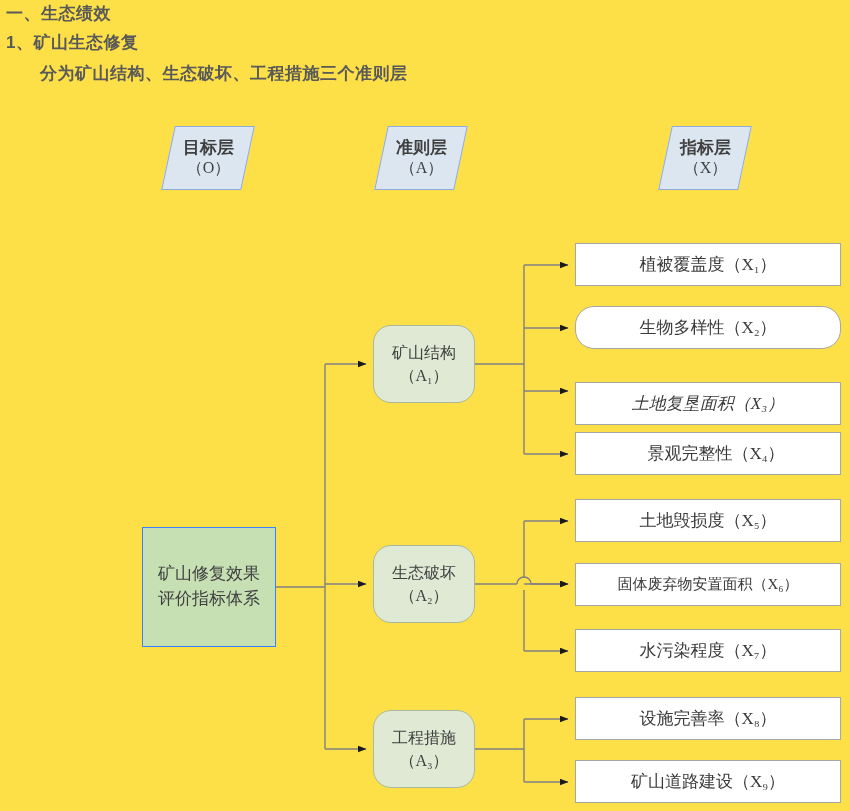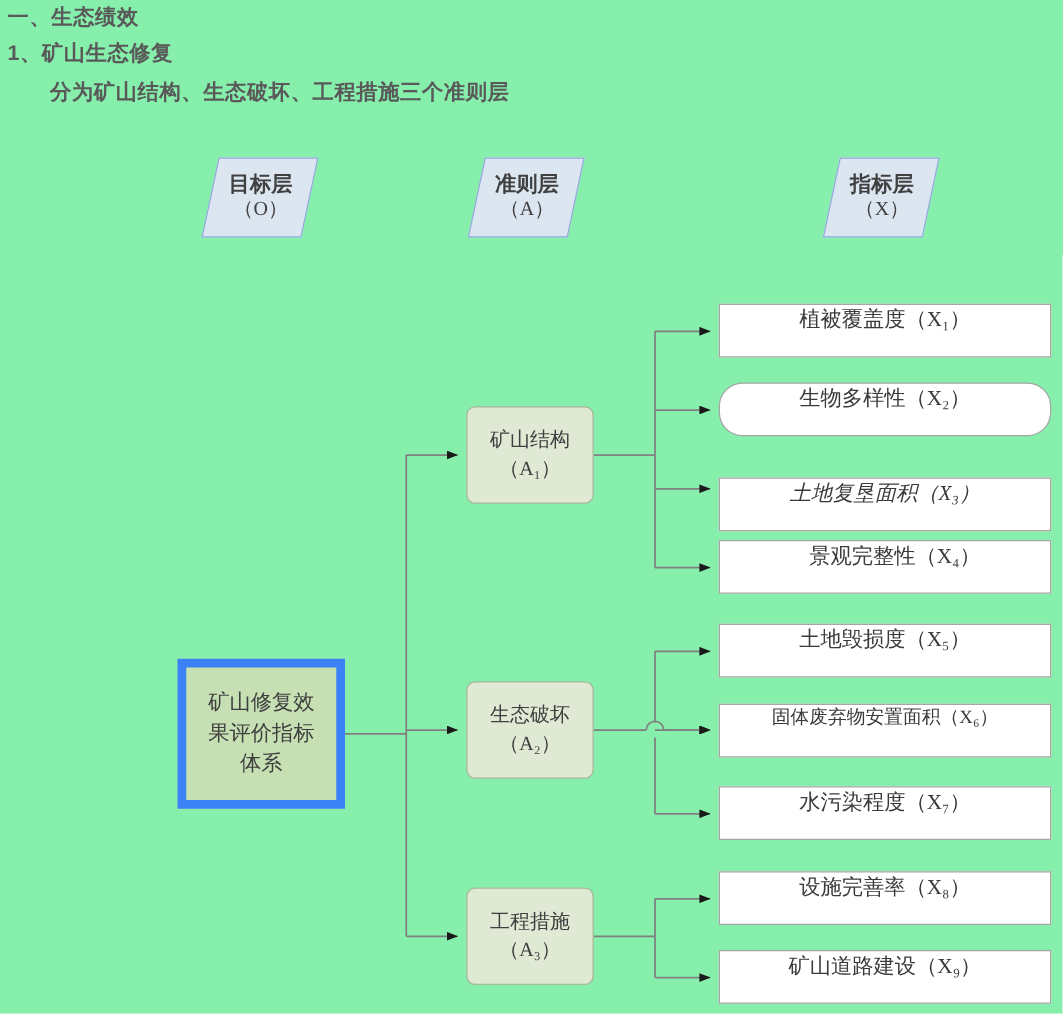--- a/index.html
+++ b/index.html
@@ -12,21 +12,21 @@
     font-family: "Liberation Sans", "DejaVu Sans", sans-serif;
     color: #3b3b3b;
     -webkit-font-smoothing: antialiased;
   }
 
   #page {
     position: relative;
     width: 850px;
     height: 811px;
     overflow: hidden;
-    background: #86efac;
+    background: #fde047;
   }
 
   
   .heading {
     position: absolute;
     font-weight: bold;
     color: #595959;
     white-space: nowrap;
     letter-spacing: .5px;
   }
@@ -74,21 +74,21 @@
   #tag-indicator { left: 665px; top: 126px; width: 78px;  height: 62px; }
 
   
   #goal-box {
     position: absolute;
     left: 142px;
     top: 527px;
     width: 134px;
     height: 120px;
     background: #c6e0b4;
-    border: 7px solid #3b82f6;
+    border: 1px solid #3b82f6;
     display: flex;
     align-items: center;
     justify-content: center;
     box-sizing: border-box;
   }
   #goal-box .box-text {
     font-family: "Liberation Serif", "DejaVu Serif", serif;
     font-size: 17px;
     line-height: 1.45;
     text-align: center;
@@ -96,21 +96,21 @@
     padding: 0 10px;
   }
 
   
   .criterion-box {
     position: absolute;
     width: 102px;
     height: 78px;
     background: #dfe9d4;
     border: 1px solid #a8b89a;
-    border-radius: 7px;
+    border-radius: 18px;
     display: flex;
     align-items: center;
     justify-content: center;
     box-sizing: border-box;
   }
   .criterion-box .box-text {
     font-family: "Liberation Serif", "DejaVu Serif", serif;
     font-size: 16px;
     line-height: 1.45;
     text-align: center;
@@ -124,21 +124,21 @@
 
   
   .indicator-box {
     position: absolute;
     left: 575px;
     width: 266px;
     height: 43px;
     background: #ffffff;
     border: 1px solid #a6a6a6;
     display: flex;
-    align-items: flex-start;
+    align-items: center;
     justify-content: center;
     box-sizing: border-box;
   }
   .indicator-box .box-text {
     font-family: "Liberation Serif", "DejaVu Serif", serif;
     font-size: 17px;
     color: #3a3a3a;
     white-space: nowrap;
   }
   .indicator-box.narrow .box-text { font-size: 15px; }

